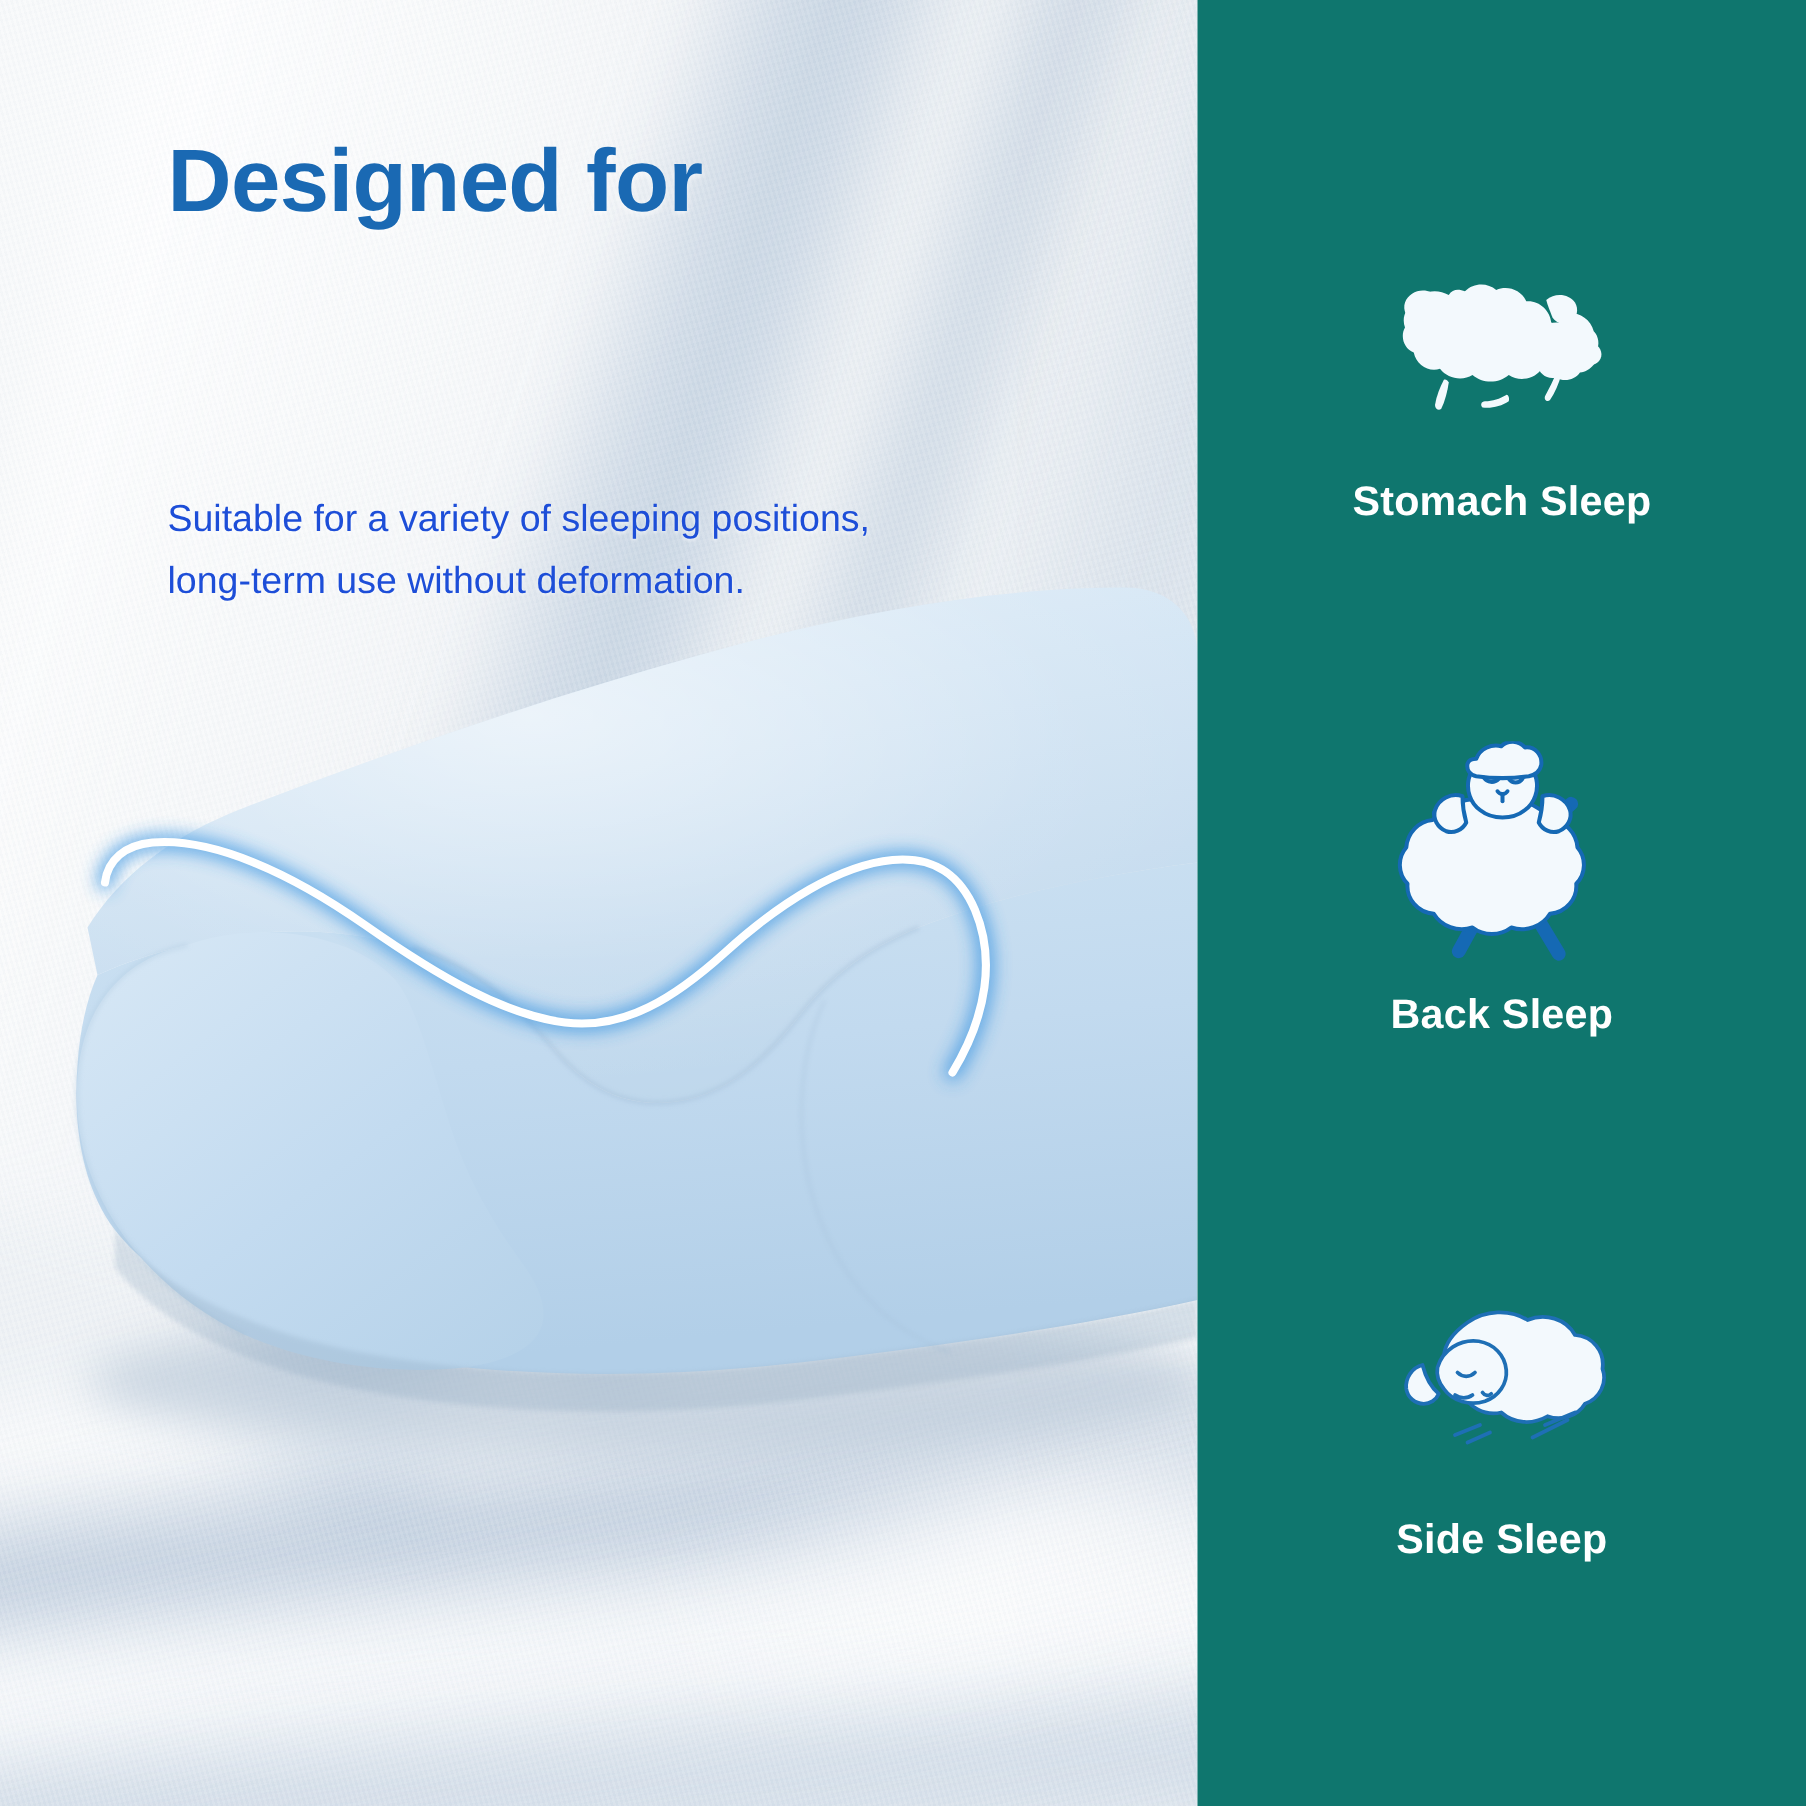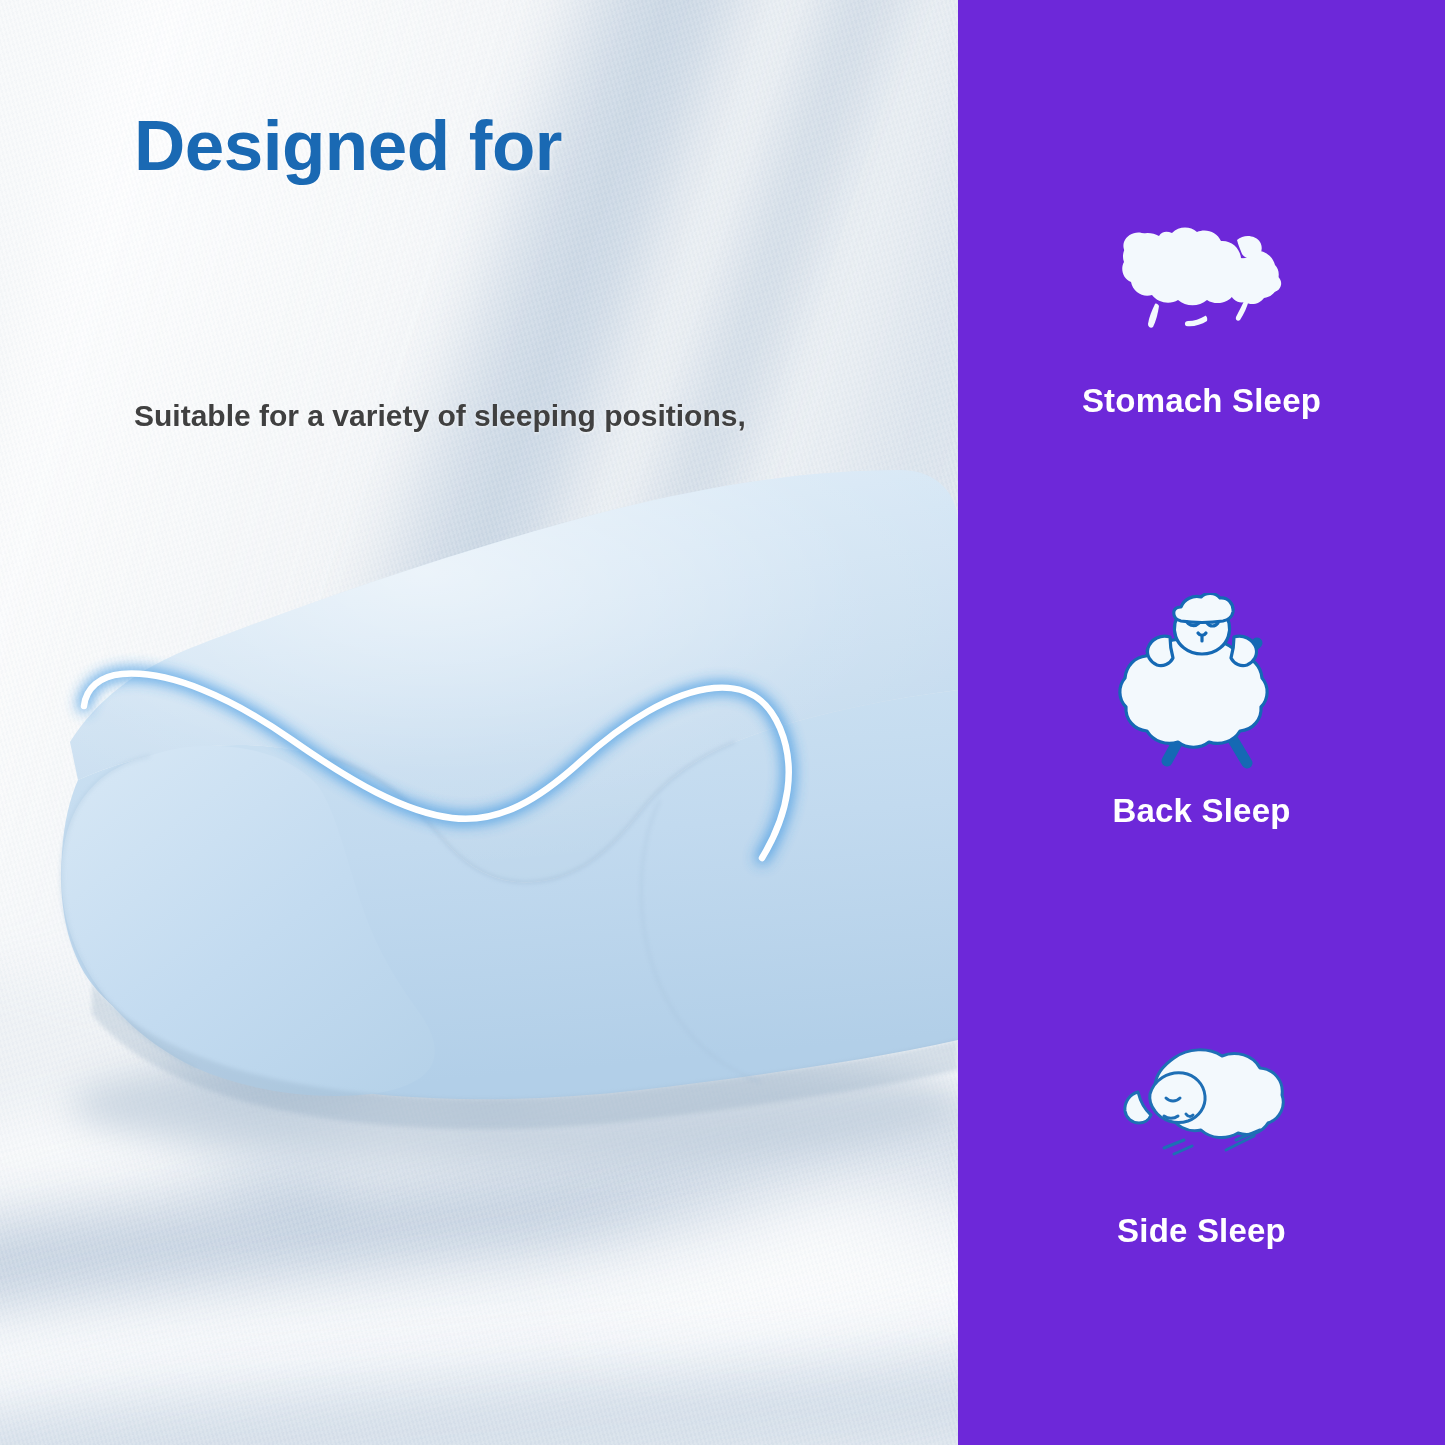--- a/index.html
+++ b/index.html
@@ -120,42 +120,42 @@
     line-height: 1.40;
     letter-spacing: -.5px;
     text-shadow: 0 2px 6px rgba(255,255,255,.6);
   }
   .headline .l2 { display: block; }
   .subtitle {
     position: absolute;
     left: 134px;
     top: 392px;
     width: 720px;
-    color: #404040;
+    color: #1d4ed8;
     font-size: 30px;
-    font-weight: bold;
+    font-weight: normal;
     line-height: 1.62;
     text-shadow: 0 1px 3px rgba(255,255,255,.7);
   }
 
   
   .pillow-wrap {
     position: absolute;
     left: 0; top: 0;
     width: 958px; height: 1445px;
     pointer-events: none;
   }
   .pillow-svg { position: absolute; left: 0; top: 0; }
 
   
   .side-panel {
     position: absolute;
     left: 958px; top: 0;
     width: 487px; height: 1445px;
-    background: #6d28d9;
+    background: #0f766e;
   }
   .feature {
     position: absolute;
     left: 0;
     width: 487px;
     text-align: center;
   }
   .feature-icon {
     height: 170px;
     display: flex;
@@ -437,15 +437,16 @@
       <div class="feature-label">Side Sleep</div>
     </div>
   </div>
 
   <div class="headline">
     <span>Designed for</span>
   </div>
 
   <div class="subtitle">
     <span>Suitable for a variety of sleeping positions,</span><br>
+    <span>long-term use without deformation.</span>
   </div>
 
 </div>
 
 </body></html>

